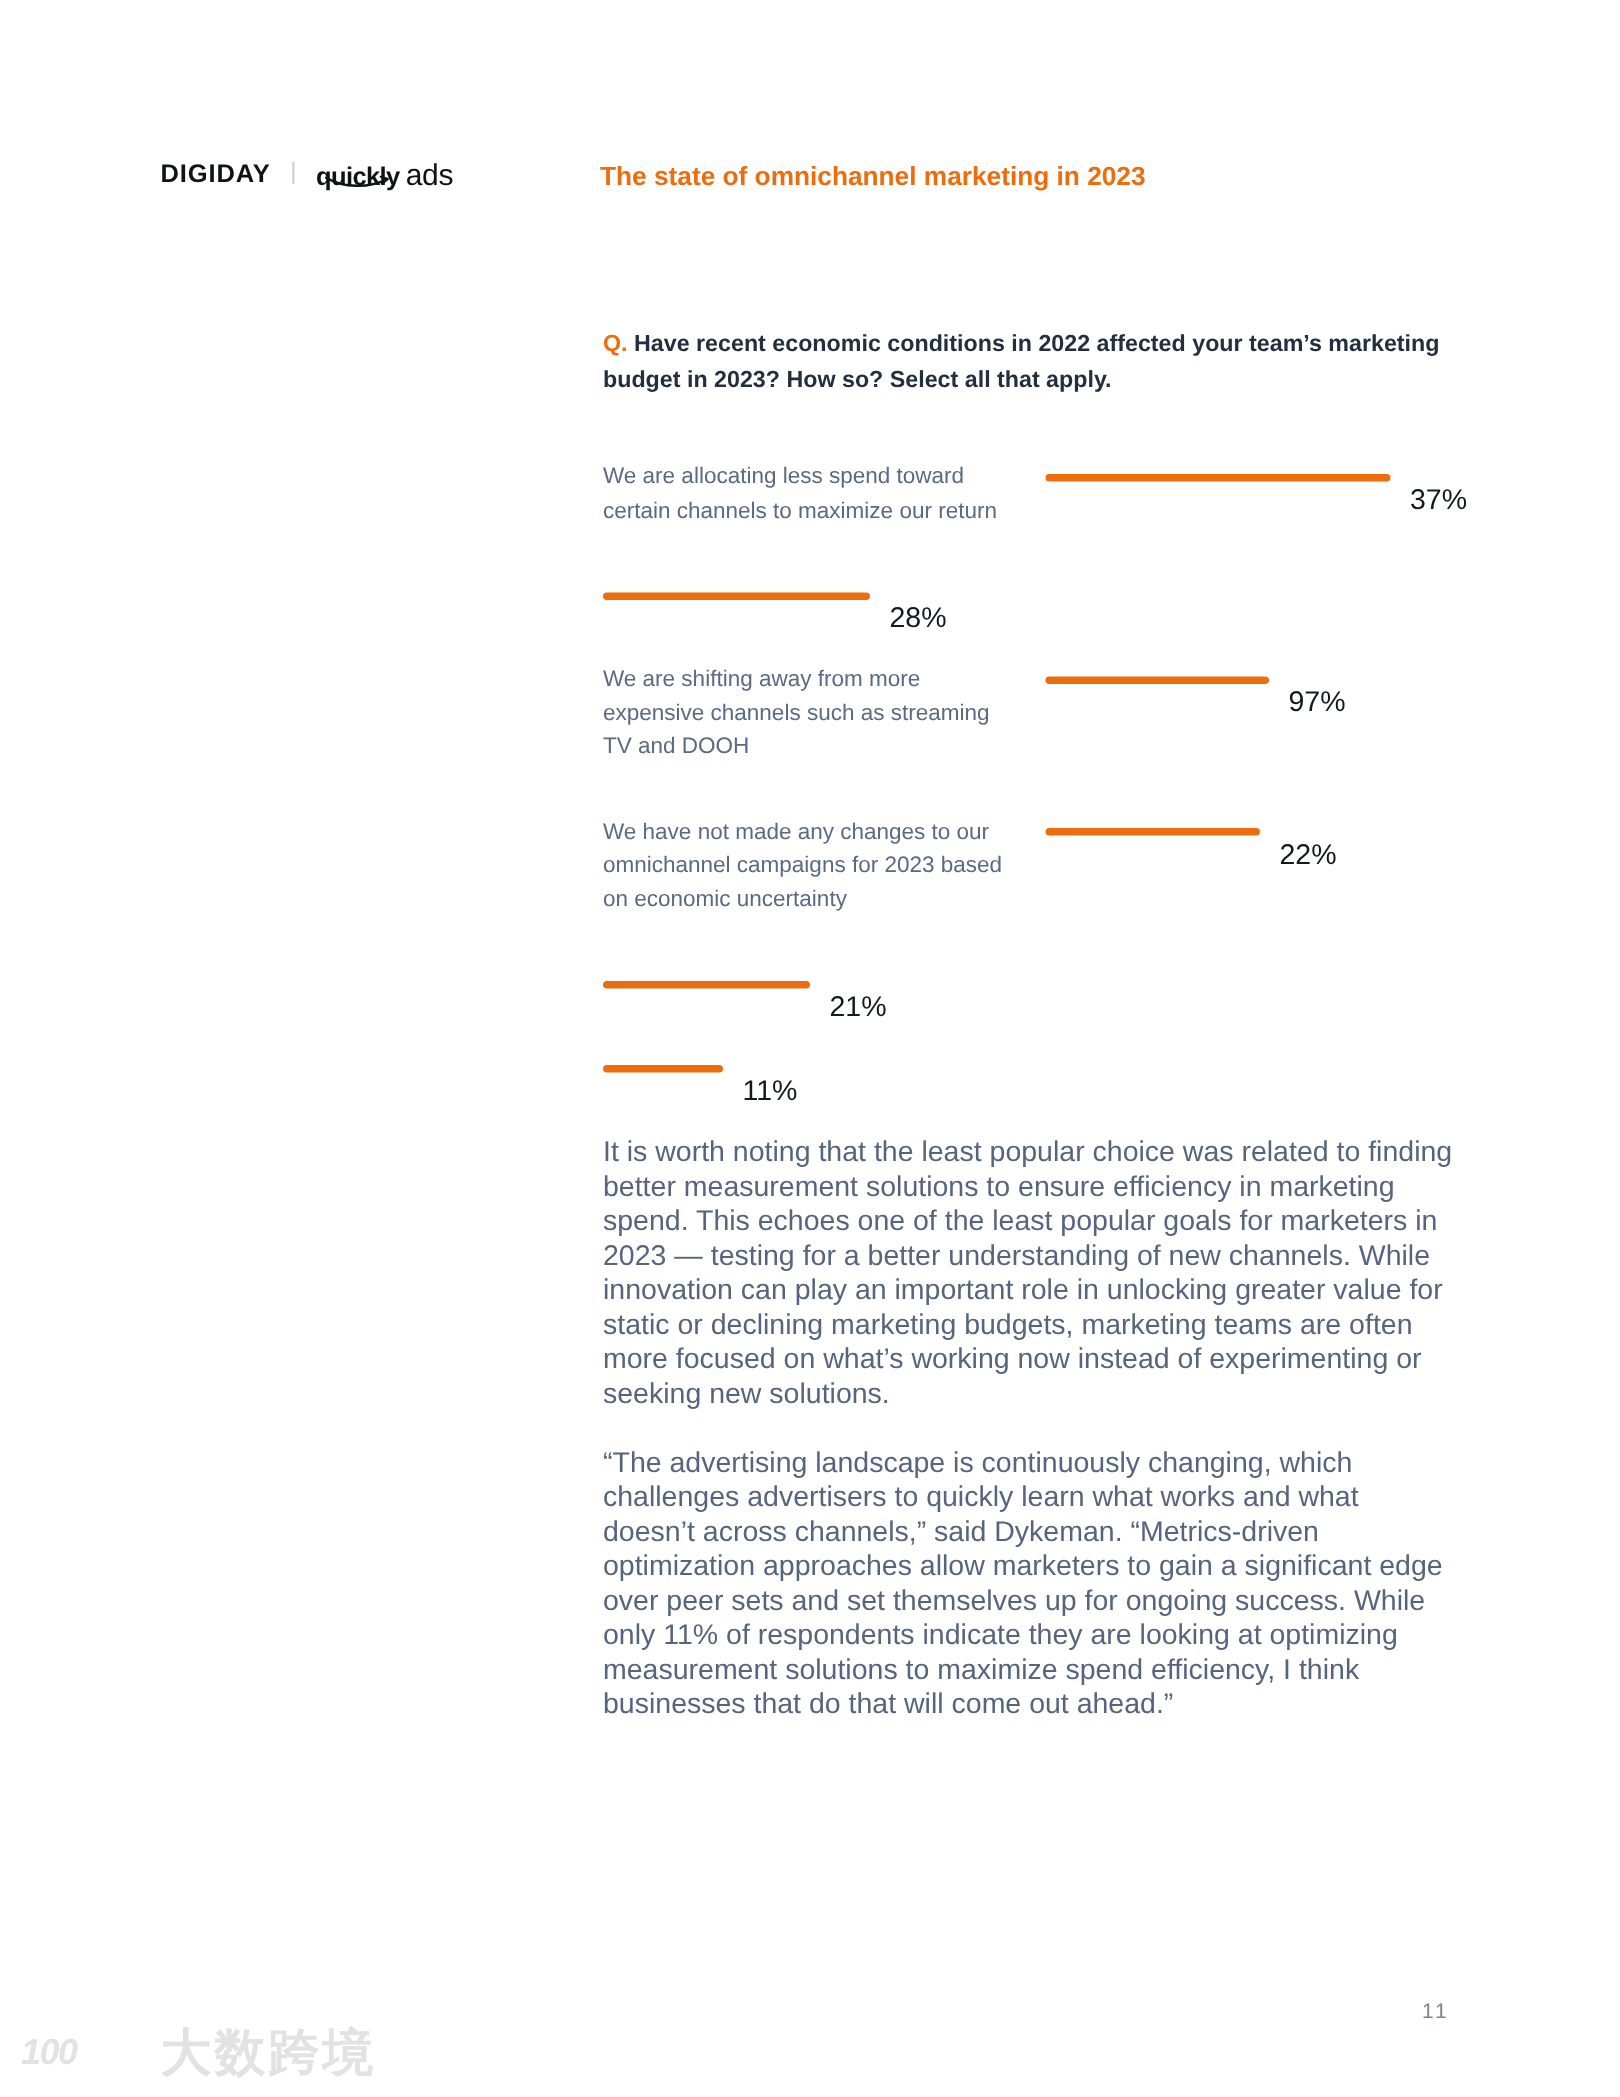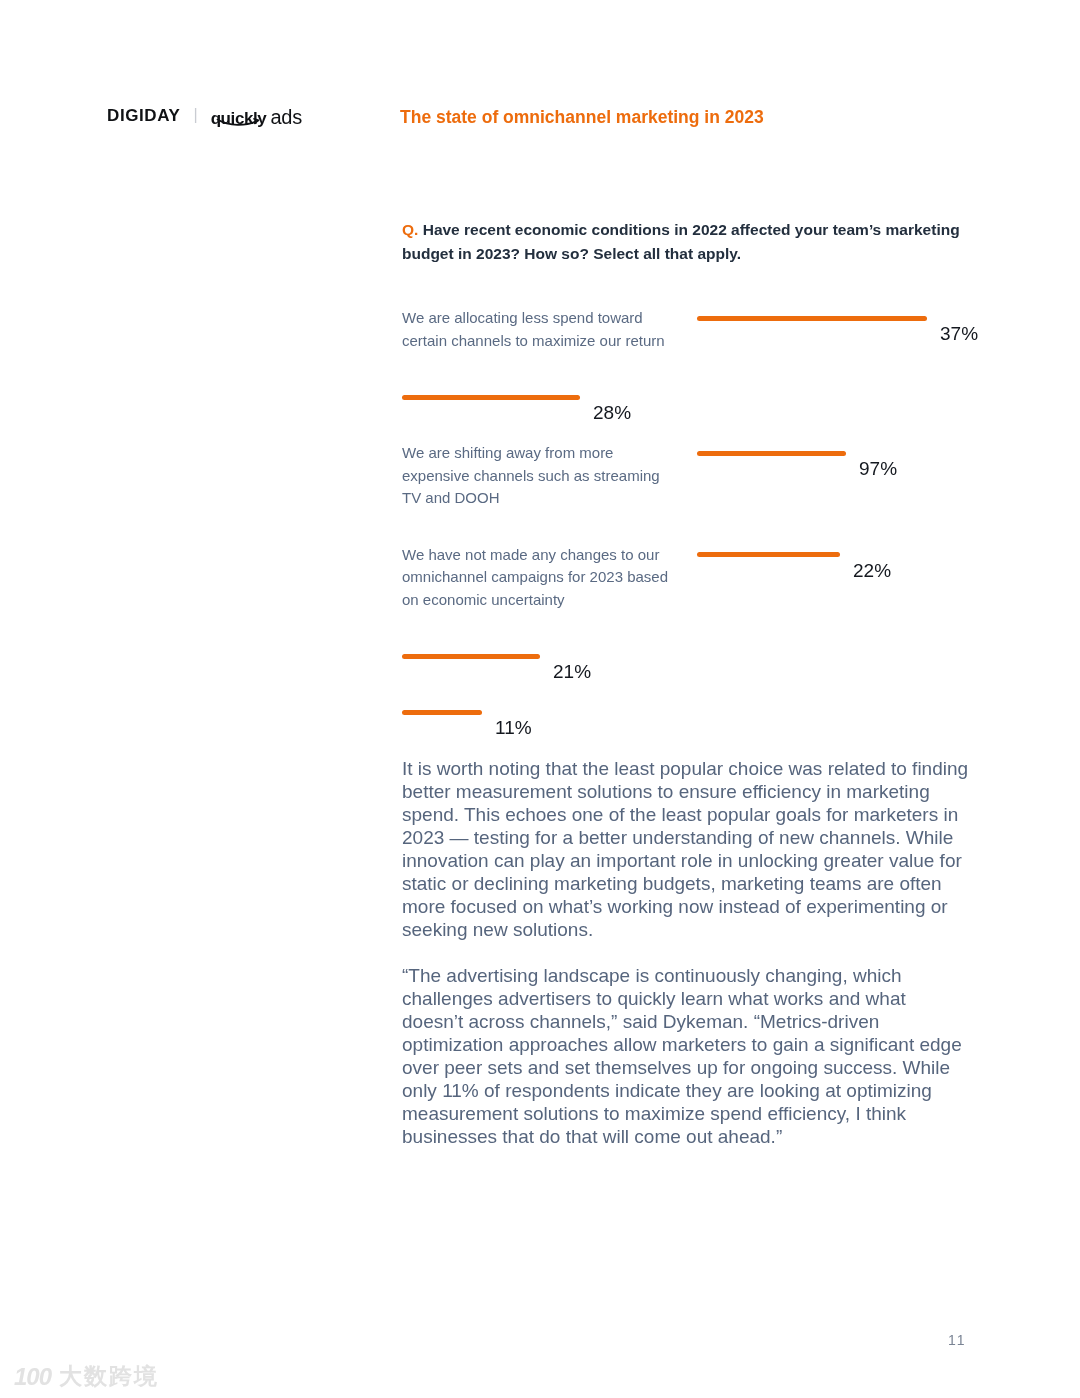--- a/index.html
+++ b/index.html
@@ -132,23 +132,24 @@
     color: #e2e2e2;
     user-select: none;
   }
   .watermark-logo {
     font-size: 24px;
     font-weight: 700;
     font-style: italic;
     letter-spacing: -1px;
   }
   .watermark-text {
-    font-size: 23px;
+    font-size: 34px;
     font-weight: 700;
     letter-spacing: 2px;
+    margin-left: 48px;
   }
 </style>
 </head>
 <body>
 
 <div class="page">
 
   <div class="header-brand">
     <span class="digiday-logo">DIGIDAY</span>
     <span class="brand-pipe">|</span>

